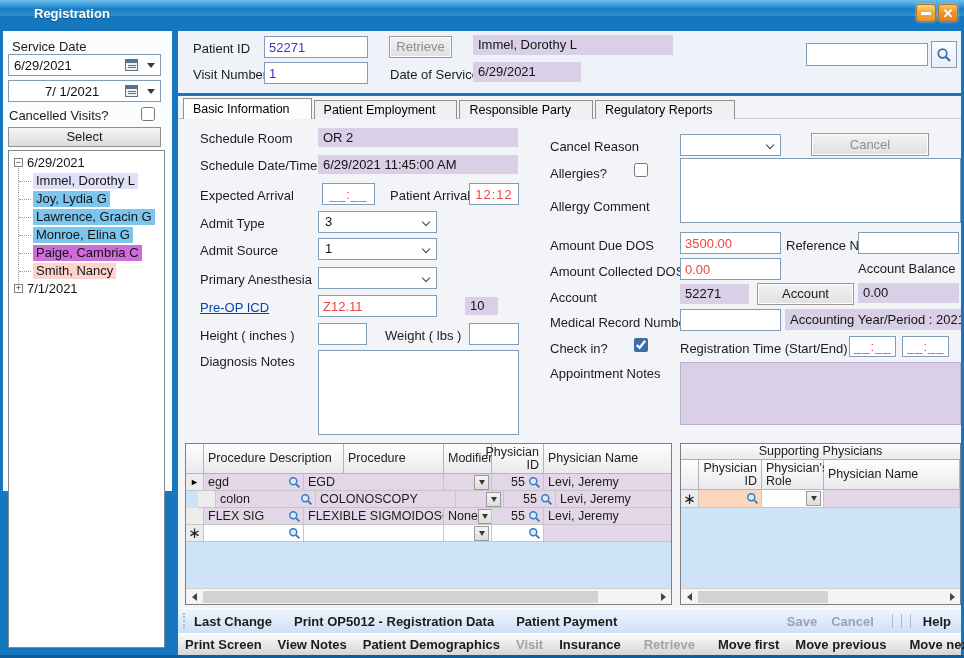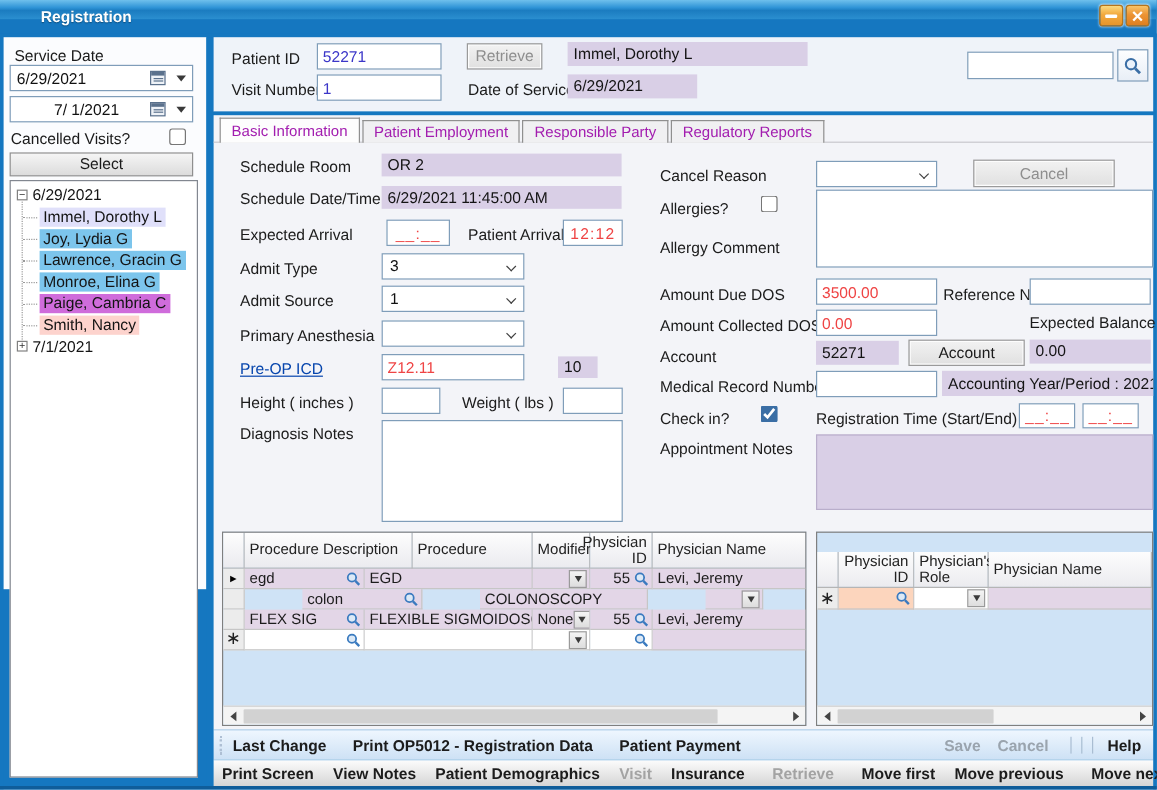--- a/index.html
+++ b/index.html
@@ -48,21 +48,21 @@
   .inp { position:absolute; border:1px solid #7f9db9; background:#fff; font-size:13px; padding:1px 4px; color:#ef4444; outline:none; }
   .inp.blue { color:#3b36c8; }
   .lav { position:absolute; background:#d9cfe6; font-size:13px; color:#141414; padding:2px 5px; white-space:nowrap; overflow:hidden; }
   .btn { position:absolute; background:linear-gradient(#f2f2f2,#e0e0e0); border:1px solid #9a9a9a; box-shadow:inset 0 0 0 1px #fdfdfd; font-size:13px; text-align:center; color:#1b1b1b; cursor:pointer; }
   .btn.disabled { color:#8e8e8e; cursor:default; }
   .search-btn { position:absolute; left:931px; top:41px; width:26px; height:27px; background:linear-gradient(#fdfeff,#e8eef6); border:1px solid #7f9db9; display:flex; align-items:center; justify-content:center; cursor:pointer; }
 
   
   .content-bg { position:absolute; left:178px; top:96px; width:783px; height:512px; background:#f3f4f8; }
   .tabstrip { position:absolute; left:183px; top:99px; height:20px; display:flex; align-items:flex-end; }
-  .tab { height:19px; background:#f0f0f2; border:1px solid #8f8f8f; border-bottom:none; margin-right:2px; font-size:12.5px; color:#a21caf; padding:2px 9px 0 9px; cursor:pointer; white-space:nowrap; }
+  .tab { height:19px; background:#f0f0f2; border:1px solid #8f8f8f; border-bottom:none; margin-right:2px; font-size:12.5px; color:#000000; padding:2px 21px 0 9px; cursor:pointer; white-space:nowrap; }
   .tab.active { height:21px; background:#fdfdfd; padding-top:3px; position:relative; z-index:2; }
   .tab-base { position:absolute; left:178px; top:118px; width:783px; height:1px; background:#c8c8cc; }
 
   
   .link { color:#0645ad; text-decoration:underline; cursor:pointer; }
   .combo { position:absolute; background:#fff; border:1px solid #7f9db9; font-size:13px; color:#111; padding:2px 6px; cursor:pointer; }
   .combo .chev { position:absolute; right:7px; top:7px; width:6px; height:6px; border-right:1.6px solid #404040; border-bottom:1.6px solid #404040; transform:rotate(45deg); }
   .ta { position:absolute; border:1px solid #7f9db9; background:#fff; resize:none; font-size:13px; padding:2px 4px; outline:none; }
   .ta.lavbg { background:#d9cfe6; border:1px solid #b9aecb; }
   .mask { text-align:center; letter-spacing:1px; }
@@ -242,21 +242,21 @@
   <span class="lbl" style="left:550px; top:199px;">Allergy Comment</span>
   <textarea class="ta" style="left: 680px; top: 158px; width: 281px; height: 65px;"></textarea>
 
   <span class="lbl" style="left:550px; top:238px;">Amount Due DOS</span>
   <input class="inp" style="left: 680px; top: 232px; width: 101px; height: 22px;" value="3500.00">
   <span class="lbl" style="left:786px; top:238px;">Reference No</span>
   <input class="inp" style="left: 858px; top: 232px; width: 101px; height: 22px;" value="">
 
   <span class="lbl" style="left:550px; top:264px;">Amount Collected DOS</span>
   <input class="inp" style="left: 680px; top: 258px; width: 101px; height: 22px;" value="0.00">
-  <span class="lbl" style="left:858px; top:261px;">Expected Balance</span>
+  <span class="lbl" style="left:858px; top:261px;">Account Balance</span>
 
   <span class="lbl" style="left:550px; top:290px;">Account</span>
   <div class="lav" style="left:680px; top:284px; width:69px; height:20px;">52271</div>
   <div class="btn" style="left:757px; top:283px; width:97px; height:22px; line-height:20px;">Account</div>
   <div class="lav" style="left:858px; top:283px; width:101px; height:20px;">0.00</div>
 
   <span class="lbl" style="left:550px; top:315px;">Medical Record Number</span>
   <input class="inp" style="left: 680px; top: 309px; width: 101px; height: 22px;" value="">
   <div class="lav" style="left:785px; top:309px; width:176px; height:21px; padding-top:3px;">Accounting Year/Period : 2021/6</div>
 
@@ -309,21 +309,21 @@
               <circle cx="6.5" cy="6.5" r="4.3" fill="#dce9f6" stroke="#3a7abf" stroke-width="1.8"></circle>
               <line x1="10" y1="10" x2="14" y2="14" stroke="#3a7abf" stroke-width="2.4"></line>
             </svg>
           </span>
         </div>
       <div class="c lavc" style="width:128px;">
           <span>Levi, Jeremy</span>
         </div>
     </div>
 
-    <div class="g-row" style="left:0; top:47px;gap:48px;">
+    <div class="g-row" style="left:12px; top:47px;">
       <div class="c sel" style="width:18px;"></div>
       <div class="c lavc" style="width:100px;">
           <span>colon</span>
         <span class="mag">
             <svg width="13" height="13" viewBox="0 0 16 16">
               <circle cx="6.5" cy="6.5" r="4.3" fill="#dce9f6" stroke="#3a7abf" stroke-width="1.8"></circle>
               <line x1="10" y1="10" x2="14" y2="14" stroke="#3a7abf" stroke-width="2.4"></line>
             </svg>
           </span>
         </div>
@@ -418,20 +418,21 @@
           <span class="tri-l"></span>
         </div>
       <div class="hs-thumb" style="width:395px;"></div>
       <div class="hs-arrow" style="margin-left:auto;">
           <span class="tri-r"></span>
         </div>
     </div>
   </div>
 
   <div class="grid" style="left:680px; top:443px; width:281px; height:162px;">
+    <div class="g-titlebar">Supporting Physicians</div>
     <div class="g-head" style="left:0; top:16px;">
       <div class="hc" style="width:18px; height:30px;"></div>
       <div class="hc" style="width:63px; height:30px; justify-content:flex-end; text-align:right;">Physician ID</div>
       <div class="hc" style="width:62px; height:30px;">Physician's Role</div>
       <div class="hc" style="width:136px; height:30px;">Physician Name</div>
     </div>
     <div class="g-row" style="left:0; top:46px;">
       <div class="c sel" style="width:18px; height:18px;">
           <span class="new-star">∗</span>
         </div>

